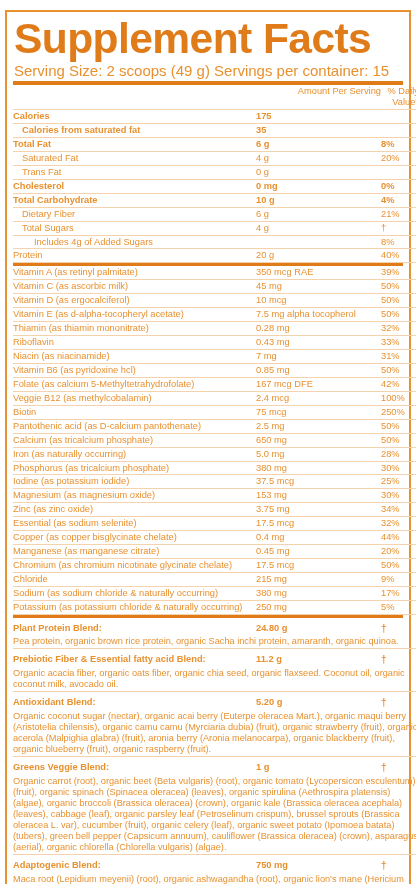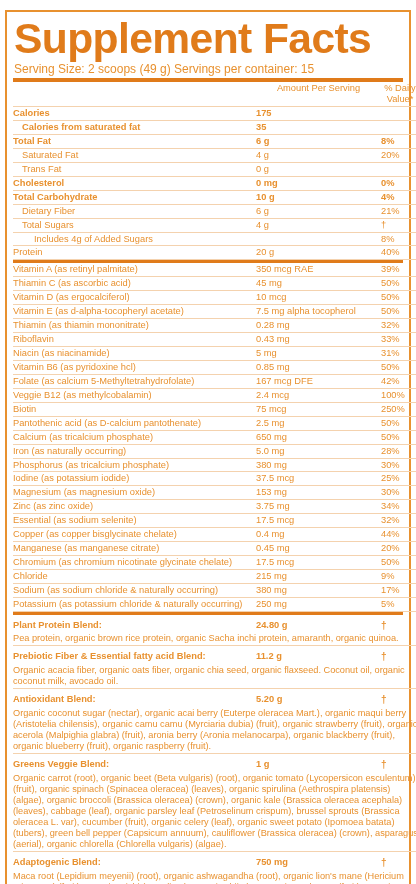--- a/index.html
+++ b/index.html
@@ -25,21 +25,21 @@
     font-size:43px;
     line-height:0.95;
     letter-spacing:-0.6px;
     color:#e07b1a;
     transform:scaleX(0.99);
     transform-origin:left center;
     white-space:nowrap;
     margin:2px 0 3px 1px;
   }
   .serving{
-    font-size:12px;
+    font-size:15px;
     color:#e8912f;
     margin:0 0 2px 1px;
     white-space:nowrap;
   }
   .rule-thick{height:4px;background:#e07b1a;margin:1px 0 0 0;}
   .rule-med{height:2.5px;background:#e07b1a;margin:0;}
 
   table{border-collapse:collapse;width:100%;table-layout:fixed;}
   td{
     font-size:9.3px;
@@ -51,21 +51,21 @@
   col.c-name{width:243px;}
   col.c-amt{width:125px;}
   col.c-dv{width:38px;}
 
   tr.line > td{border-bottom:1px solid #f4d2ae;}
   tr.noline > td{border-bottom:none;}
   .b{font-weight:bold;}
   .ind1{padding-left:9px;margin-top:48px;}
   .ind2{padding-left:21px;}
   .hdr td{font-size:9.3px;padding-bottom:1px;}
-  .hdr .a{text-align:center;}
+  .hdr .a{text-align:right;}
   .dagger{font-size:10px;}
 
   .blend-head td{font-weight:bold;padding-top:5px;margin-left:16px;}
   .blend-body td{padding-bottom:1px;line-height:1.2;}
   .blend-body .txt{font-size:9.2px;}
   .amt{white-space:nowrap;}
 </style>
 </head>
 <body>
 
@@ -167,21 +167,21 @@
           <col class="c-amt">
           <col class="c-dv">
         </colgroup>
       <tbody id="micro-body">
           <tr class="line">
             <td>Vitamin A (as retinyl palmitate)</td>
             <td class="amt">350 mcg RAE</td>
             <td>39%</td>
           </tr>
           <tr class="line">
-            <td>Thiamin C (as ascorbic acid)</td>
+            <td>Vitamin C (as ascorbic milk)</td>
             <td class="amt">45 mg</td>
             <td>50%</td>
           </tr>
           <tr class="line">
             <td>Vitamin D (as ergocalciferol)</td>
             <td class="amt">10 mcg</td>
             <td>50%</td>
           </tr>
           <tr class="line">
             <td>Vitamin E (as d-alpha-tocopheryl acetate)</td>
@@ -193,21 +193,21 @@
             <td class="amt">0.28 mg</td>
             <td>32%</td>
           </tr>
           <tr class="line">
             <td>Riboflavin</td>
             <td class="amt">0.43 mg</td>
             <td>33%</td>
           </tr>
           <tr class="line">
             <td>Niacin (as niacinamide)</td>
-            <td class="amt">5 mg</td>
+            <td class="amt">7 mg</td>
             <td>31%</td>
           </tr>
           <tr class="line">
             <td>Vitamin B6 (as pyridoxine hcl)</td>
             <td class="amt">0.85 mg</td>
             <td>50%</td>
           </tr>
           <tr class="line">
             <td>Folate (as calcium 5-Methyltetrahydrofolate)</td>
             <td class="amt">167 mcg DFE</td>

